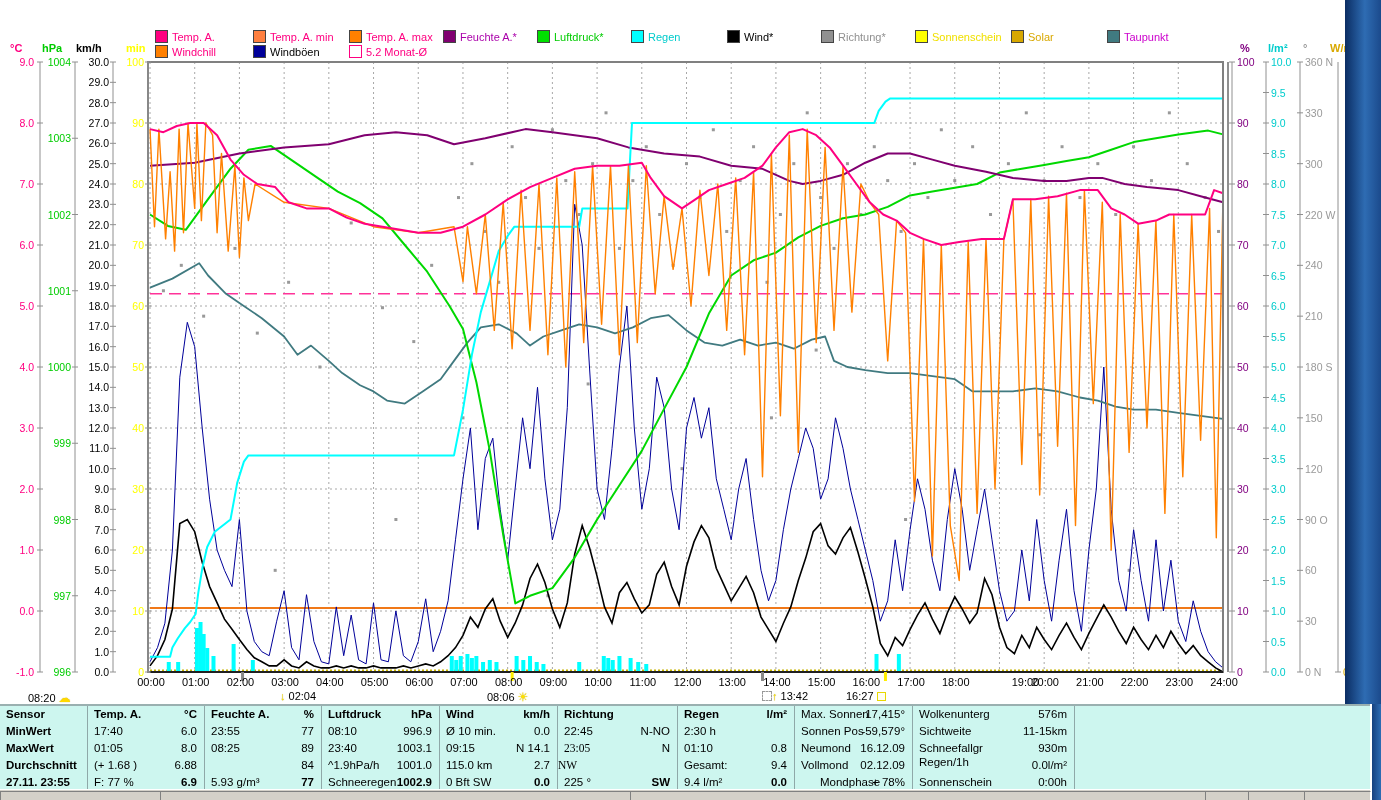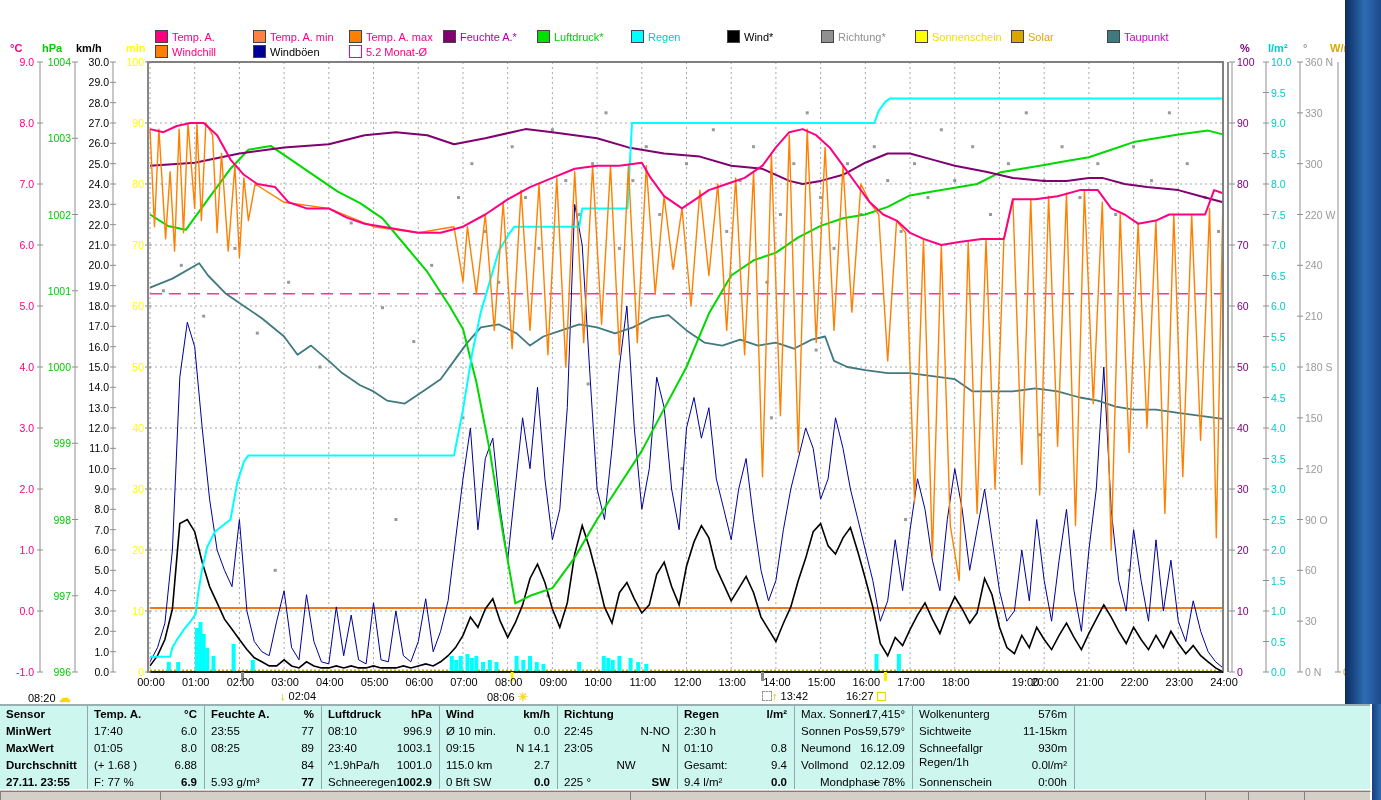--- a/index.html
+++ b/index.html
@@ -554,23 +554,23 @@
       <div class="tbl-cell" style="top: 34px; left: 446px; width: 106px;">09:15</div>
       <div class="tbl-cell" style="top: 34px; left: 440px; width: 110px; text-align: right;">N 14.1</div>
       <div class="tbl-cell" style="top: 51px; left: 446px; width: 106px;">115.0 km</div>
       <div class="tbl-cell" style="top: 51px; left: 440px; width: 110px; text-align: right;">2.7</div>
       <div class="tbl-cell" style="top: 68px; left: 446px; width: 106px;">0 Bft SW</div>
       <div class="tbl-cell bold" style="top: 68px; left: 440px; width: 110px; text-align: right;">0.0</div>
       <div class="tbl-col" style="left: 558px; width: 119px;"></div>
       <div class="tbl-cell bold" style="top: 0px; left: 564px; width: 108px;">Richtung</div>
       <div class="tbl-cell" style="top: 17px; left: 564px; width: 108px;">22:45</div>
       <div class="tbl-cell" style="top: 17px; left: 558px; width: 112px; text-align: right;">N-NO</div>
-      <div class="tbl-cell" style="top: 34px; left: 564px; width: 108px;">23:05</div>
+      <div class="tbl-cell" style="top: 34px; left: 564px; width: 108px; font-family: Liberation Serif, serif;">23:05</div>
       <div class="tbl-cell" style="top: 34px; left: 558px; width: 112px; text-align: right;">N</div>
-      <div class="tbl-cell" style="top: 51px; left: 570px; width: 112px; text-align: center;">NW</div>
+      <div class="tbl-cell" style="top: 51px; left: 558px; width: 112px; text-align: left; font-family: Liberation Serif, serif;">NW</div>
       <div class="tbl-cell" style="top: 68px; left: 564px; width: 108px;">225 °</div>
       <div class="tbl-cell bold" style="top: 68px; left: 558px; width: 112px; text-align: right;">SW</div>
       <div class="tbl-col" style="left: 678px; width: 116px;"></div>
       <div class="tbl-cell bold" style="top: 0px; left: 684px; width: 105px;">Regen</div>
       <div class="tbl-cell bold" style="top: 0px; left: 678px; width: 109px; text-align: right;">l/m²</div>
       <div class="tbl-cell" style="top: 17px; left: 684px; width: 105px;">2:30 h</div>
       <div class="tbl-cell" style="top: 34px; left: 684px; width: 105px;">01:10</div>
       <div class="tbl-cell" style="top: 34px; left: 678px; width: 109px; text-align: right;">0.8</div>
       <div class="tbl-cell" style="top: 51px; left: 684px; width: 105px;">Gesamt:</div>
       <div class="tbl-cell" style="top: 51px; left: 678px; width: 109px; text-align: right;">9.4</div>

